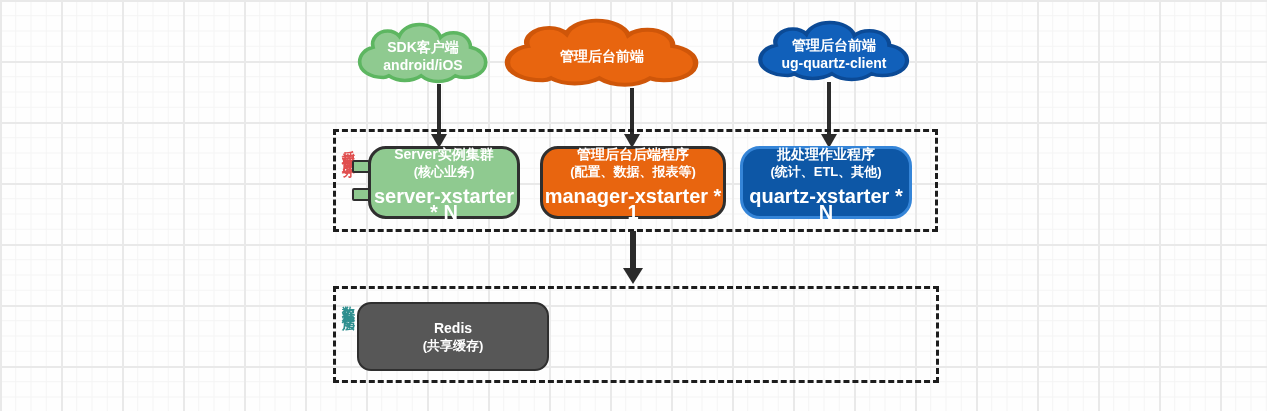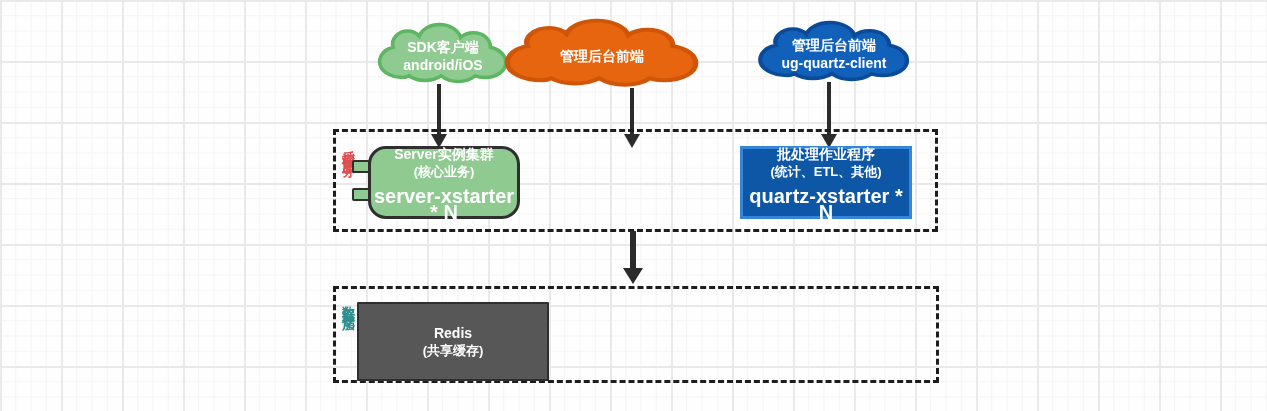--- a/index.html
+++ b/index.html
@@ -65,21 +65,21 @@
   .component-tab {
     position: absolute; width: 18px; height: 13px;
     border: 2px solid #2f2f2f; border-radius: 2px; z-index: 3;
   }
 </style>
 </head>
 <body>
 
 <div id="stage">
 
-  <div class="cloud" style="left:376px; top:24px; width:134px; height:64px;">
+  <div class="cloud" style="left:356px; top:24px; width:134px; height:64px;">
     <svg viewBox="0 0 220 110" preserveAspectRatio="none">
       <path stroke-width="6" d="M45 92 C22 92 6 80 6 65 C6 53 15 43 28 40 C24 26 36 12 52 12 C60 12 67 16 71 21 C76 8 90 1 104 1 C121 1 135 10 139 23 C144 18 152 15 160 15 C176 15 188 26 188 40 C202 43 213 53 213 66 C213 81 198 92 178 92 C172 92 167 91 163 89 C156 95 146 99 135 99 C124 99 114 95 107 89 C100 94 90 97 80 97 C70 97 61 94 54 89 C51 91 48 92 45 92 Z" fill="#8fca90" stroke="#5db661"></path>
     </svg>
     <div class="cloud-text">
       <span>SDK客户端</span>
       <span>android/iOS</span>
     </div>
   </div>
 
   <div class="cloud" style="left:502px; top:20px; width:200px; height:72px;">
@@ -116,33 +116,38 @@
 
   <div class="component-tab" style="left: 352px; top: 160px; background: rgb(143, 202, 144);"></div>
   <div class="component-tab" style="left: 352px; top: 188px; background: rgb(143, 202, 144);"></div>
 
   <div class="node" style="left: 368px; top: 146px; width: 152px; height: 73px; border: 3px solid rgb(47, 47, 47); background: rgb(143, 202, 144);">
     <div class="title">Server实例集群</div>
     <div class="subtitle">(核心业务)</div>
     <div class="code">server-xstarter * N</div>
   </div>
 
+  <div class="node" style="left: 540px; top: 146px; width: 186px; height: 73px; border: 3px solid rgb(47, 47, 47); background: rgb(232, 101, 15);">
+    <div class="title">管理后台后端程序</div>
+    <div class="subtitle">(配置、数据、报表等)</div>
+    <div class="code">manager-xstarter * 1</div>
+  </div>
 
-  <div class="node" style="left: 740px; top: 146px; width: 172px; height: 73px; border: 3px solid rgb(53, 133, 216); border-radius: 0; background: rgb(13, 87, 166);">
+  <div class="node" style="left: 740px; top: 146px; width: 172px; height: 73px; border: 3px solid rgb(53, 133, 216); border-radius: 20px; background: rgb(13, 87, 166);">
     <div class="title">批处理作业程序</div>
     <div class="subtitle">(统计、ETL、其他)</div>
     <div class="code">quartz-xstarter * N</div>
   </div>
 
   <div class="stem" style="left:630px; top:231px; width:6px; height:38px;"></div>
   <div class="arrowhead big" style="left:623px; top:268px;"></div>
 
   <div class="group" style="left:333px; top:286px; width:606px; height:97px;">
     <div class="v-label" style="color: rgb(46, 143, 143);">数据存储层</div>
   </div>
 
-  <div class="node" style="left: 357px; top: 302px; width: 192px; height: 79px; border: 2px solid rgb(47, 47, 47); border-radius: 1px; background: rgb(87, 87, 87);">
+  <div class="node" style="left: 357px; top: 302px; width: 192px; height: 69px; border: 2px solid rgb(47, 47, 47); border-radius: 14px; background: rgb(87, 87, 87);">
     <div class="title">Redis</div>
     <div class="subtitle">(共享缓存)</div>
   </div>
 
 
 </div>
 
 </body></html>

